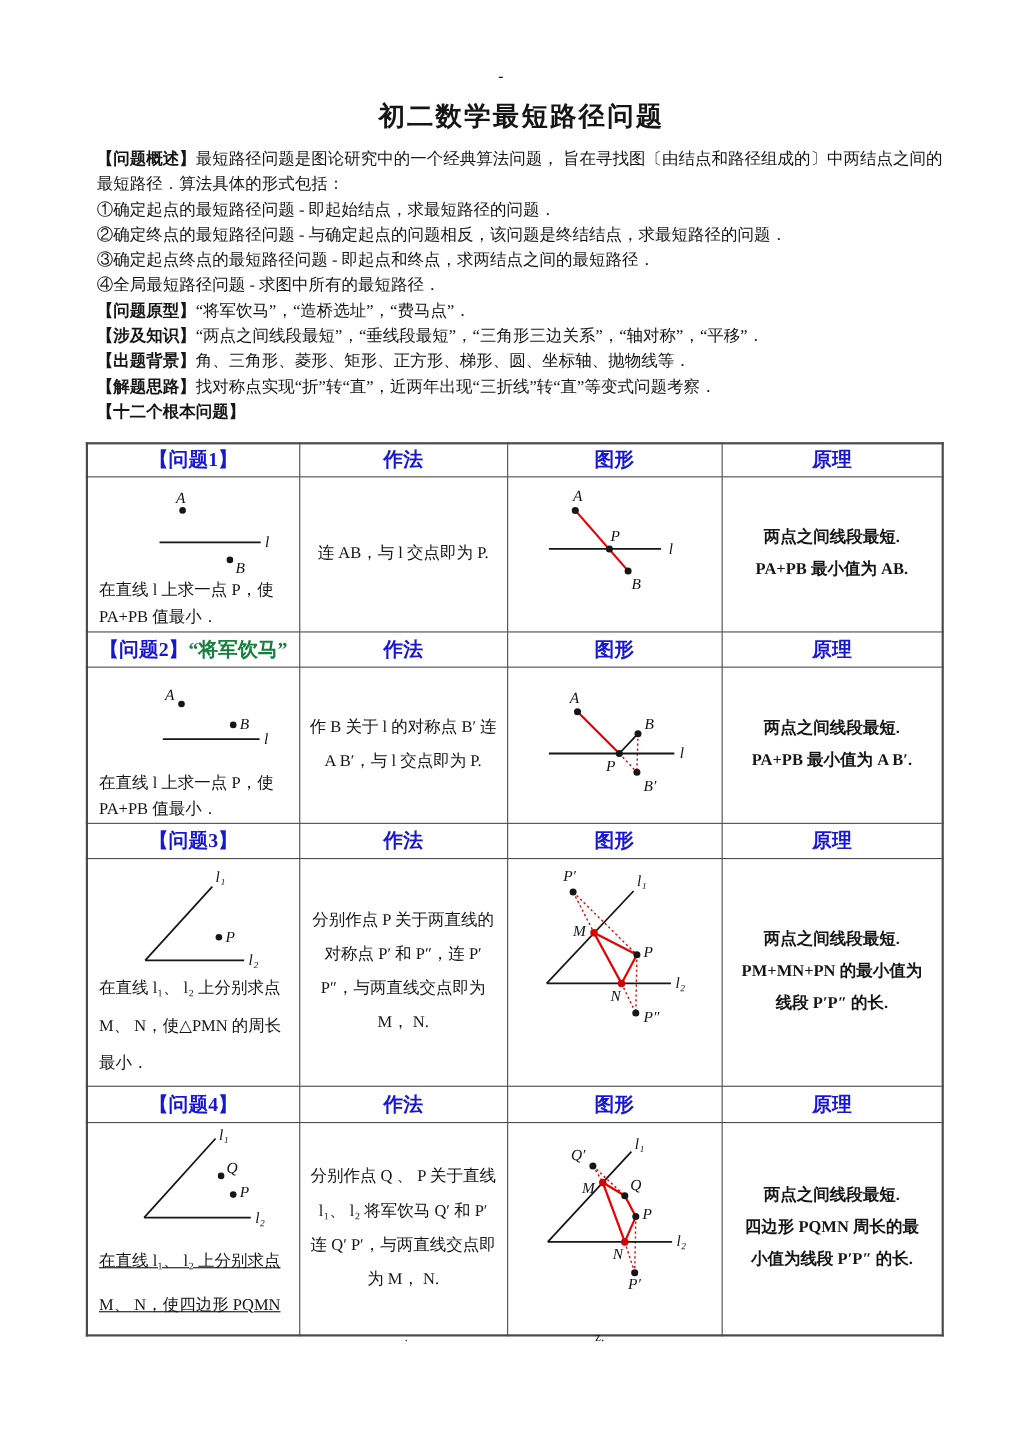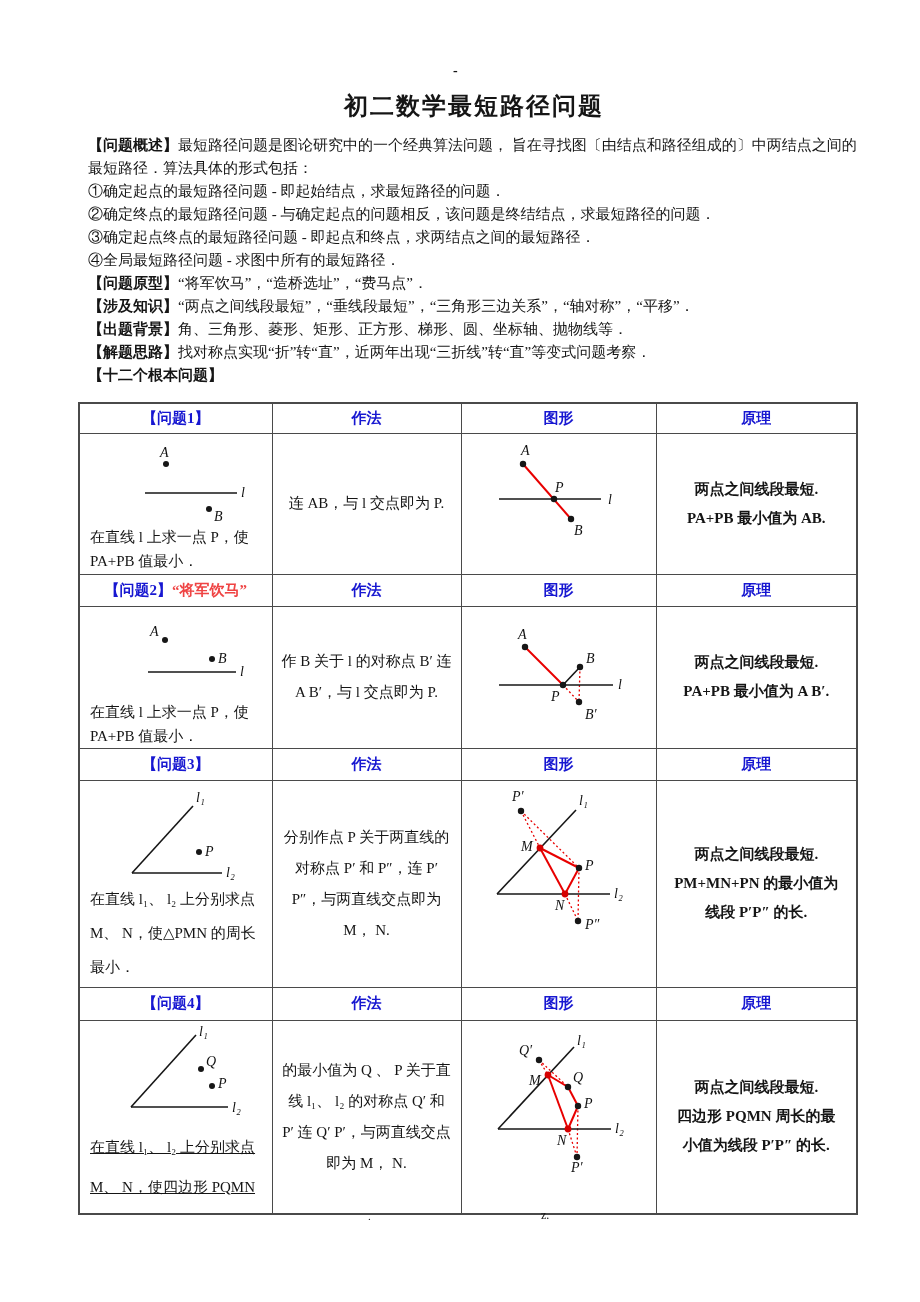--- a/index.html
+++ b/index.html
@@ -15,24 +15,24 @@
   .intro { position:absolute; top:134px; left:88px; width:772px; font-size:15px; line-height:23px; }
   .intro p { margin:0; }
   .intro b { font-weight:bold;margin-top:40px; }
 
   .tablewrap { position:absolute; top:402px; left:78px; }
   table { border-collapse:collapse; table-layout:fixed; width:778px; }
   col.c1{width:193px;} col.c2{width:189px;} col.c3{width:195px;} col.c4{width:201px;}
   td { border:1px solid #4a4a4a; overflow:hidden; }
   table { border:2px solid #4a4a4a; }
 
-  tr.hdr td { text-align:center; color:#1717d1; font-weight:bold; font-size:15px; }
+  tr.hdr td { text-align:center; color:#1717d1; font-weight:bold; font-size:18px; }
   tr.h1{height:30px;} tr.h2{height:32px;} tr.h3{height:32px;} tr.h4{height:33px;}
   tr.r1{height:141px;} tr.r2{height:141px;} tr.r3{height:207px;} tr.r4{height:194px;}
-  .red { color:#ef4444; }
+  .red { color:#15803d; }
 
   td.cell-problem { vertical-align:top; padding:1px 6px 0 10px; }
   td.cell-method  { text-align:center; vertical-align:middle; padding:0 8px; font-size:15px; line-height:31px;margin-top:12px; }
   td.cell-figure  { text-align:center; vertical-align:top; padding:0; }
   td.cell-principle { text-align:center; vertical-align:middle; padding:0 6px; font-size:15px; line-height:29px;font-weight:bold; }
 
   .cap  { font-size:15px; line-height:24px; }
   .cap3 { line-height:34px; margin-top:2px; }
   .cap4 { line-height:40px; margin-top:10px;text-decoration:underline; }
 
@@ -230,21 +230,21 @@
           <circle class="dot" cx="111" cy="47" r="3"></circle>
           <text x="116" y="44">Q</text>
           <circle class="dot" cx="122" cy="64" r="3"></circle>
           <text x="128" y="66">P</text>
           <line class="ln" x1="41" y1="85" x2="138" y2="85"></line>
           <text x="142" y="90">l₂</text>
         </svg>
         <div class="cap cap4">在直线 l₁、 l₂ 上分别求点 M、 N，使四边形 PQMN</div>
       </td>
       <td class="cell-method">
-        <div>的最小值为 Q 、 P 关于直线 l₁、 l₂ 的对称点 Q′ 和 P′ 连 Q′ P′，与两直线交点即为 M， N.</div>
+        <div>分别作点 Q 、 P 关于直线 l₁、 l₂ 将军饮马 Q′ 和 P′ 连 Q′ P′，与两直线交点即为 M， N.</div>
       </td>
       <td class="cell-figure">
         <svg width="195" height="160" viewBox="0 0 195 160">
           <line class="rd" x1="77" y1="39" x2="86" y2="54"></line>
           <line class="rd" x1="77" y1="39" x2="106" y2="66"></line>
           <line class="rd" x1="116" y1="85" x2="115" y2="136"></line>
           <line class="rd" x1="106" y1="108" x2="115" y2="136"></line>
           <line class="ln" x1="36" y1="108" x2="112" y2="26"></line>
           <line class="ln" x1="36" y1="108" x2="149" y2="108"></line>
           <line class="rs" x1="86" y1="54" x2="106" y2="66"></line>

